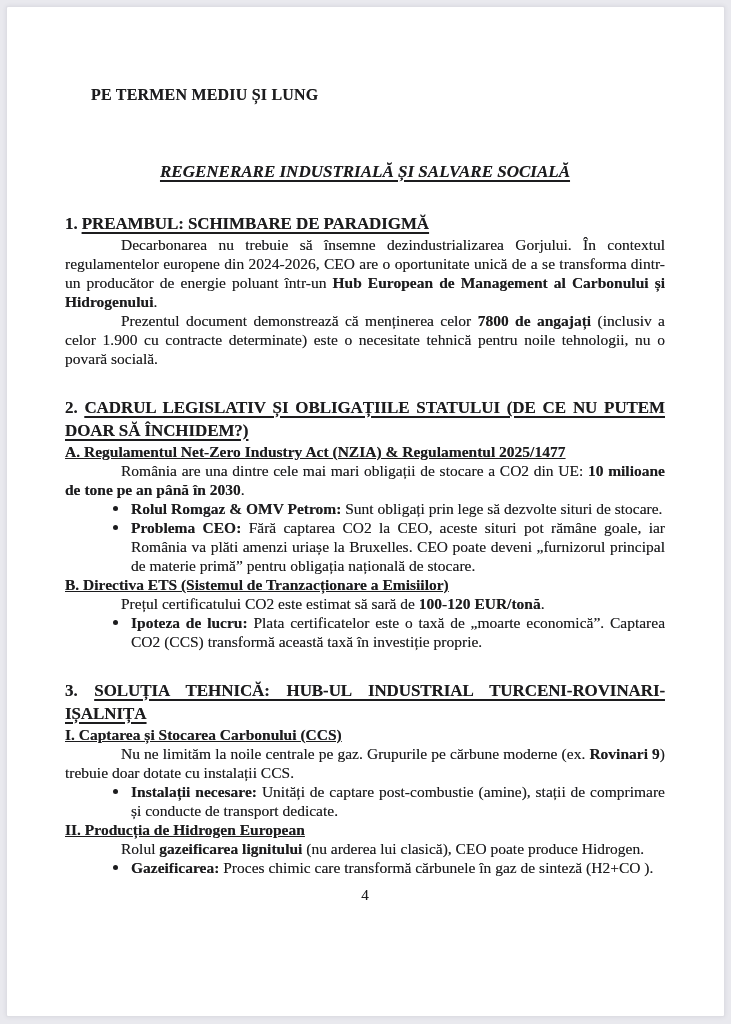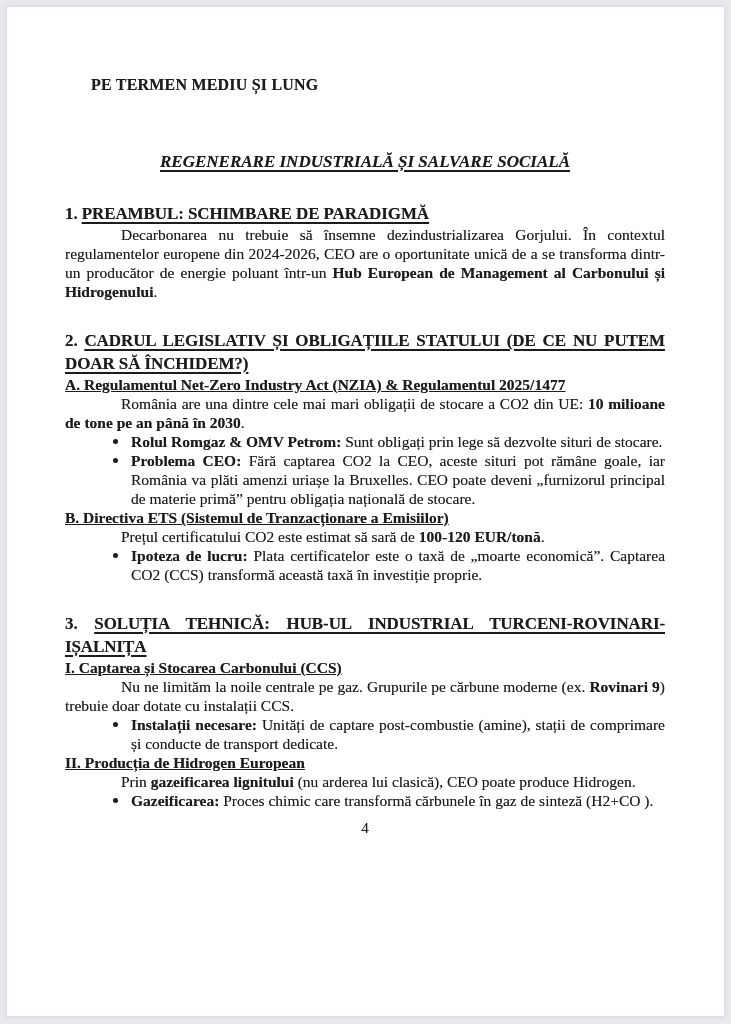--- a/index.html
+++ b/index.html
@@ -18,21 +18,21 @@
     position:absolute;
     left:6px; top:6px;
     width:719px; height:1011px;
     background:var(--page-bg);
     border:1px solid #dedee4;
     border-radius:2px;
     box-shadow:0 0 4px rgba(60,60,80,0.10);
   }
   .content{
     position:absolute;
-    left:58px; top:69px;
+    left:58px; top:79px;
     width:600px;
     font-size:15.5px;
     line-height:19px;
     text-shadow:0 0 0.3px rgba(25,25,25,0.55);
   }
   .doc-header{
     font-weight:bold;
     font-size:16px;
     line-height:18px;
     margin-left:26px;
@@ -104,33 +104,34 @@
 
     <div class="title-block">
       <div class="title-line">
         <span>REGENERARE INDUSTRIALĂ ȘI SALVARE SOCIALĂ</span>
       </div>
     </div>
 
     <div>
         <div class="blk section-heading"><span class="runs"><span class="b">1. </span><span class="b u">PREAMBUL: SCHIMBARE DE PARADIGMĂ</span></span></div>
         <div class="blk para"><span class="runs"><span>Decarbonarea nu trebuie să însemne dezindustrializarea Gorjului. În contextul regulamentelor europene din 2024-2026, CEO are o oportunitate unică de a se transforma dintr-un producător de energie poluant într-un </span><span class="b">Hub European de Management al Carbonului și Hidrogenului</span><span>.</span></span></div>
+        <div class="blk para"><span class="runs"><span>Prezentul document demonstrează că menținerea celor </span><span class="b">7800 de angajați</span><span> (inclusiv a celor 1.900 cu contracte determinate) este o necesitate tehnică pentru noile tehnologii, nu o povară socială.</span></span></div>
         <div class="blk section-heading"><span class="runs"><span class="b">2. </span><span class="b u">CADRUL LEGISLATIV ȘI OBLIGAȚIILE STATULUI (DE CE NU PUTEM DOAR SĂ ÎNCHIDEM?)</span></span></div>
         <div class="blk subheading"><span class="runs"><span class="b">A. Regulamentul Net-Zero Industry Act (NZIA) &amp; Regulamentul 2025/1477</span></span></div>
         <div class="blk para"><span class="runs"><span>România are una dintre cele mai mari obligații de stocare a CO2 din UE: </span><span class="b">10 milioane de tone pe an până în 2030</span><span>.</span></span></div>
         <div class="blk bullet"><span class="dot"></span><span class="runs"><span class="b">Rolul Romgaz &amp; OMV Petrom:</span><span> Sunt obligați prin lege să dezvolte situri de stocare.</span></span></div>
         <div class="blk bullet"><span class="dot"></span><span class="runs"><span class="b">Problema CEO:</span><span> Fără captarea CO2 la CEO, aceste situri pot rămâne goale, iar România va plăti amenzi uriașe la Bruxelles. CEO poate deveni „furnizorul principal de materie primă” pentru obligația națională de stocare.</span></span></div>
         <div class="blk subheading"><span class="runs"><span class="b">B. Directiva ETS (Sistemul de Tranzacționare a Emisiilor)</span></span></div>
         <div class="blk para"><span class="runs"><span>Prețul certificatului CO2 este estimat să sară de </span><span class="b">100-120 EUR/tonă</span><span>.</span></span></div>
         <div class="blk bullet"><span class="dot"></span><span class="runs"><span class="b">Ipoteza de lucru:</span><span> Plata certificatelor este o taxă de „moarte economică”. Captarea CO2 (CCS) transformă această taxă în investiție proprie.</span></span></div>
         <div class="blk section-heading"><span class="runs"><span class="b">3. </span><span class="b u">SOLUȚIA TEHNICĂ: HUB-UL INDUSTRIAL TURCENI-ROVINARI-IȘALNIȚA</span></span></div>
         <div class="blk subheading"><span class="runs"><span class="b">I. Captarea și Stocarea Carbonului (CCS)</span></span></div>
         <div class="blk para"><span class="runs"><span>Nu ne limităm la noile centrale pe gaz. Grupurile pe cărbune moderne (ex. </span><span class="b">Rovinari 9</span><span>) trebuie doar dotate cu instalații CCS.</span></span></div>
         <div class="blk bullet"><span class="dot"></span><span class="runs"><span class="b">Instalații necesare:</span><span> Unități de captare post-combustie (amine), stații de comprimare și conducte de transport dedicate.</span></span></div>
         <div class="blk subheading"><span class="runs"><span class="b">II. Producția de Hidrogen European</span></span></div>
-        <div class="blk para"><span class="runs"><span>Prin </span><span class="b">gazeificarea lignitului</span><span> (nu arderea lui clasică), CEO poate produce Hidrogen.</span></span></div>
+        <div class="blk para"><span class="runs"><span>Rolul </span><span class="b">gazeificarea lignitului</span><span> (nu arderea lui clasică), CEO poate produce Hidrogen.</span></span></div>
         <div class="blk bullet"><span class="dot"></span><span class="runs"><span class="b">Gazeificarea:</span><span> Proces chimic care transformă cărbunele în gaz de sinteză (H2+CO ).</span></span></div>
       </div>
 
     <div class="page-number">4</div>
 
   </div>
 </div>
 
 </body></html>

